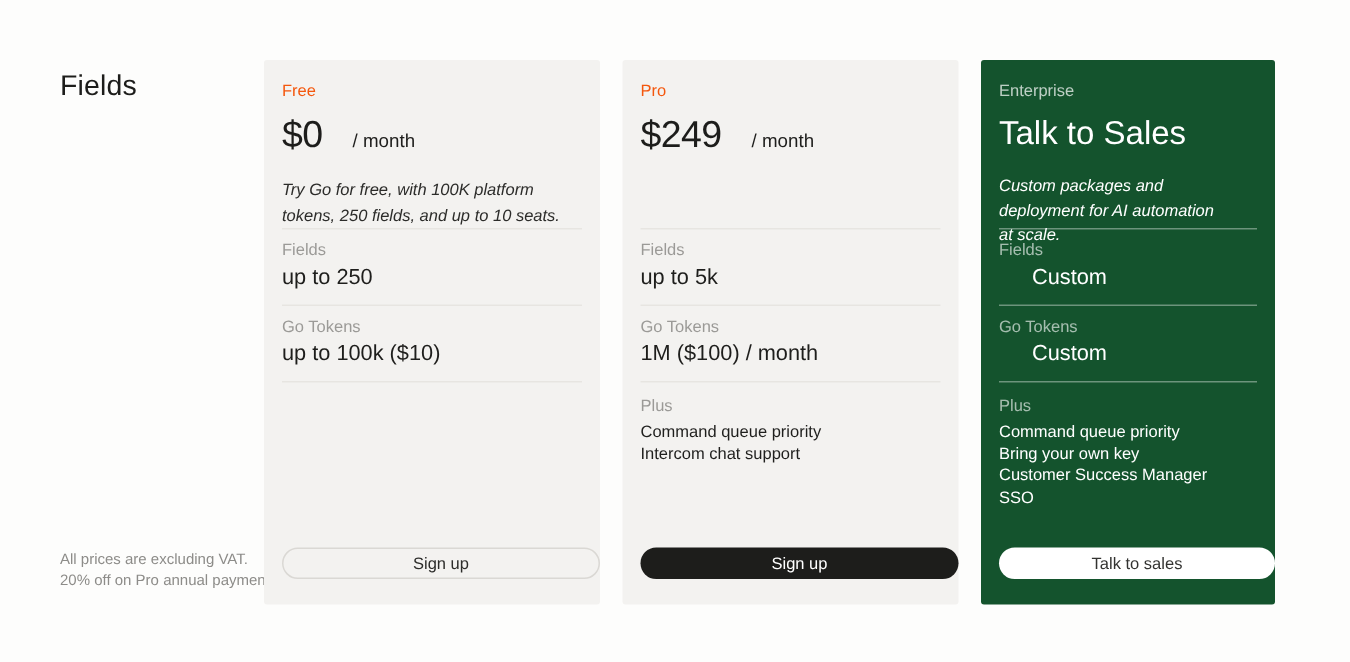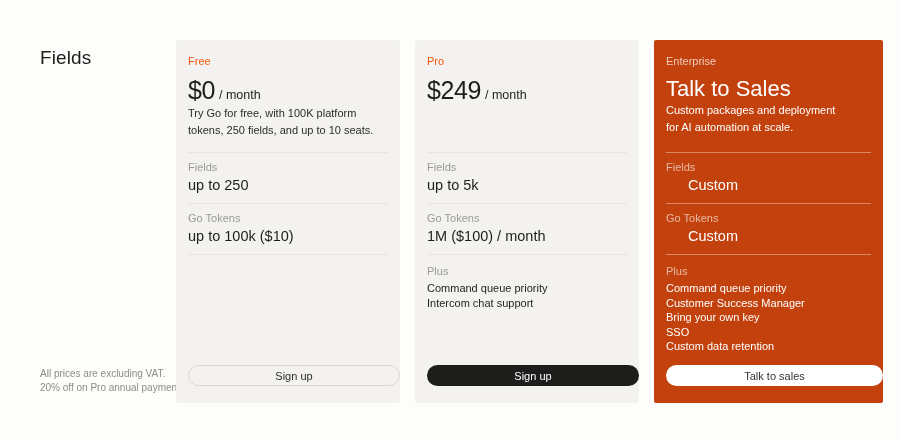--- a/index.html
+++ b/index.html
@@ -23,33 +23,33 @@
     display: flex; gap: 15px;
   }
   .card {
     position: relative;
     width: 224px; height: 363px;
     background: #F3F2F0;
     border-radius: 2px;
     padding: 15px 12px;
     color: #1F1F1D;
   }
-  .card.enterprise { width: 229px; background: #c2410c; color: #FFFFFF; }
+  .card.enterprise { width: 196px; background: #14532d; color: #FFFFFF; }
 
   .plan-label { font-size: 11px; color: #F4570D; }
   .card.enterprise .plan-label { color: rgba(255,255,255,0.72); }
 
   .price-row { margin-top: 9px; display: flex; align-items: baseline; }
   .plan-price { font-size: 25px; letter-spacing: -0.4px; color: #1D1D1B; }
   .card.enterprise .plan-price { font-size: 22px; color: #FFFFFF; letter-spacing: 0; }
-  .price-suffix { font-size: 12.5px; margin-left: 4px; color: #1F1F1D; }
+  .price-suffix { font-size: 12.5px; margin-left: 20px; color: #1F1F1D; }
 
   .plan-desc {
-    margin-top: 0; font-size: 11px; line-height: 1.5;
-    color: #2C2C2A; padding-right: 6px;
+    margin-top: 14px; font-size: 11px; line-height: 1.5;
+    color: #2C2C2A; padding-right: 6px; font-style: italic;
   }
   .card.enterprise .plan-desc { color: #FFFFFF; padding-right: 28px; }
 
   .specs { position: absolute; top: 112px; left: 12px; right: 12px; }
   .divider { border-top: 1px solid #E7E5E1; }
   .card.enterprise .divider { border-top: 1px solid rgba(255,255,255,0.38); }
   .spec-label { padding-top: 8px; font-size: 11px; color: #9B9A97; }
   .card.enterprise .spec-label { color: rgba(255,255,255,0.62); }
   .spec-value { margin-top: 4px; font-size: 14.5px; color: #1E1E1C; padding-bottom: 10px; }
   .card.enterprise .spec-value { color: #FFFFFF; margin-left: 22px; }
@@ -138,23 +138,22 @@
       <div class="spec-label">Fields</div>
       <div class="spec-value">Custom</div>
       <div class="divider"></div>
       <div class="spec-label">Go Tokens</div>
       <div class="spec-value">Custom</div>
       <div class="divider"></div>
       <div class="plus-section">
         <div class="plus-label">Plus</div>
         <div>
             <div class="plus-item">Command queue priority</div>
+            <div class="plus-item">Bring your own key</div>
             <div class="plus-item">Customer Success Manager</div>
-            <div class="plus-item">Bring your own key</div>
             <div class="plus-item">SSO</div>
-            <div class="plus-item">Custom data retention</div>
           </div>
       </div>
     </div>
     <button class="cta-button cta-white">Talk to sales</button>
   </div>
 
 </div>
 
 </body></html>

